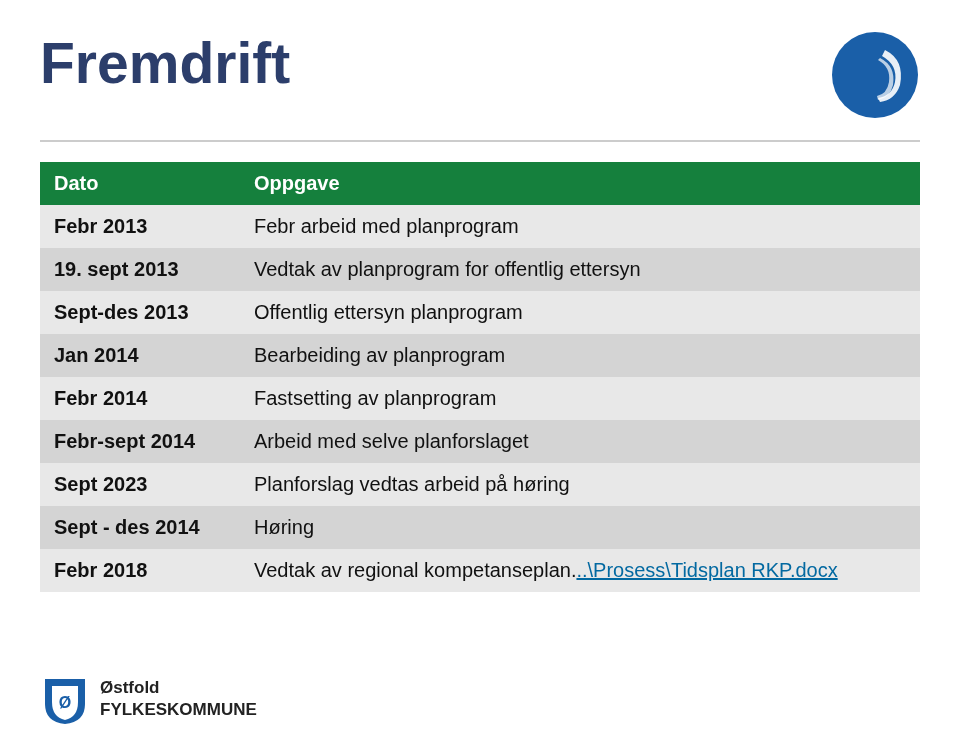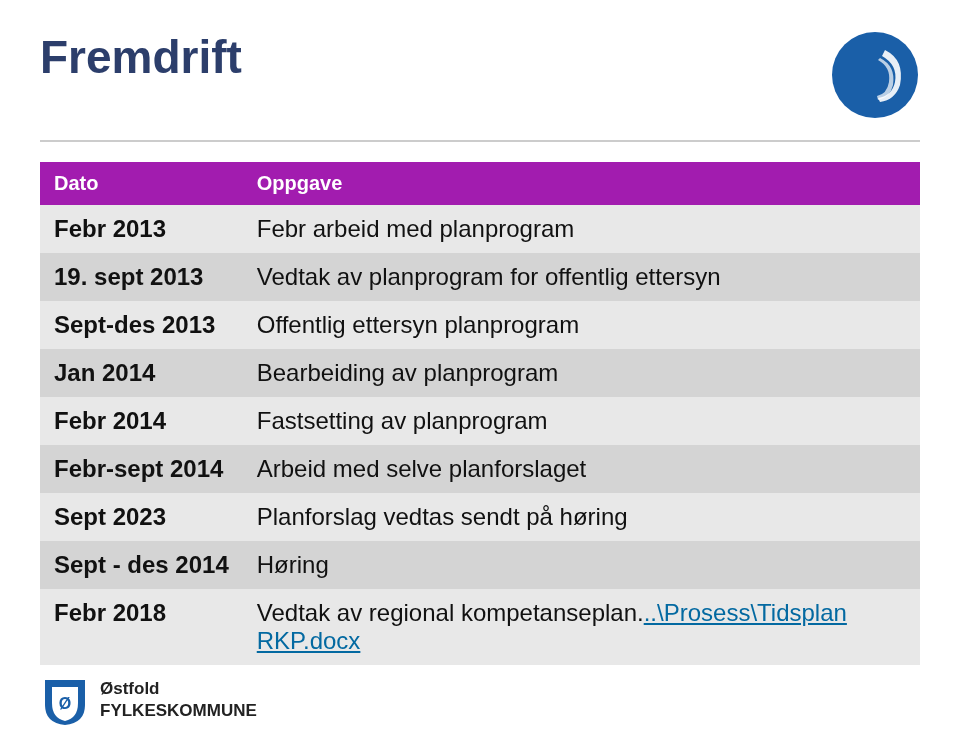--- a/index.html
+++ b/index.html
@@ -18,39 +18,39 @@
     }
 
     .header-area {
       display: flex;
       justify-content: space-between;
       align-items: flex-start;
       margin-bottom: 20px;
     }
 
     .page-title {
-      font-size: 46px;
+      font-size: 57px;
       font-weight: bold;
       color: #2c3e6b;
       margin-bottom: 10px;
     }
 
     .divider {
       border: none;
       border-top: 2px solid #cccccc;
       margin-bottom: 20px;
     }
 
     table {
       width: 100%;
       border-collapse: collapse;
     }
 
     thead tr {
-      background-color: #a21caf;
+      background-color: #15803d;
     }
 
     thead th {
       color: #ffffff;
       font-size: 20px;
       font-weight: bold;
       padding: 10px 14px;
       text-align: left;
     }
 
@@ -61,21 +61,21 @@
     tbody tr:nth-child(odd) {
       background-color: #e8e8e8;
     }
 
     tbody tr:nth-child(even) {
       background-color: #d4d4d4;
     }
 
     tbody td {
       padding: 10px 14px;
-      font-size: 24px;
+      font-size: 20px;
       color: #111111;
       vertical-align: top;
     }
 
     tbody td:first-child {
       font-weight: bold;
       width: 200px;
       white-space: nowrap;
     }
 
@@ -156,21 +156,21 @@
       <tr>
         <td>Febr 2014</td>
         <td>Fastsetting av planprogram</td>
       </tr>
       <tr>
         <td>Febr-sept 2014</td>
         <td>Arbeid med selve planforslaget</td>
       </tr>
       <tr>
         <td>Sept 2023</td>
-        <td>Planforslag vedtas sendt på høring</td>
+        <td>Planforslag vedtas arbeid på høring</td>
       </tr>
       <tr>
         <td>Sept - des 2014</td>
         <td>Høring</td>
       </tr>
       <tr>
         <td>Febr 2018</td>
         <td>Vedtak av regional kompetanseplan.<a href="#" class="link-text">..\Prosess\Tidsplan RKP.docx</a></td>
       </tr>
     </tbody>

